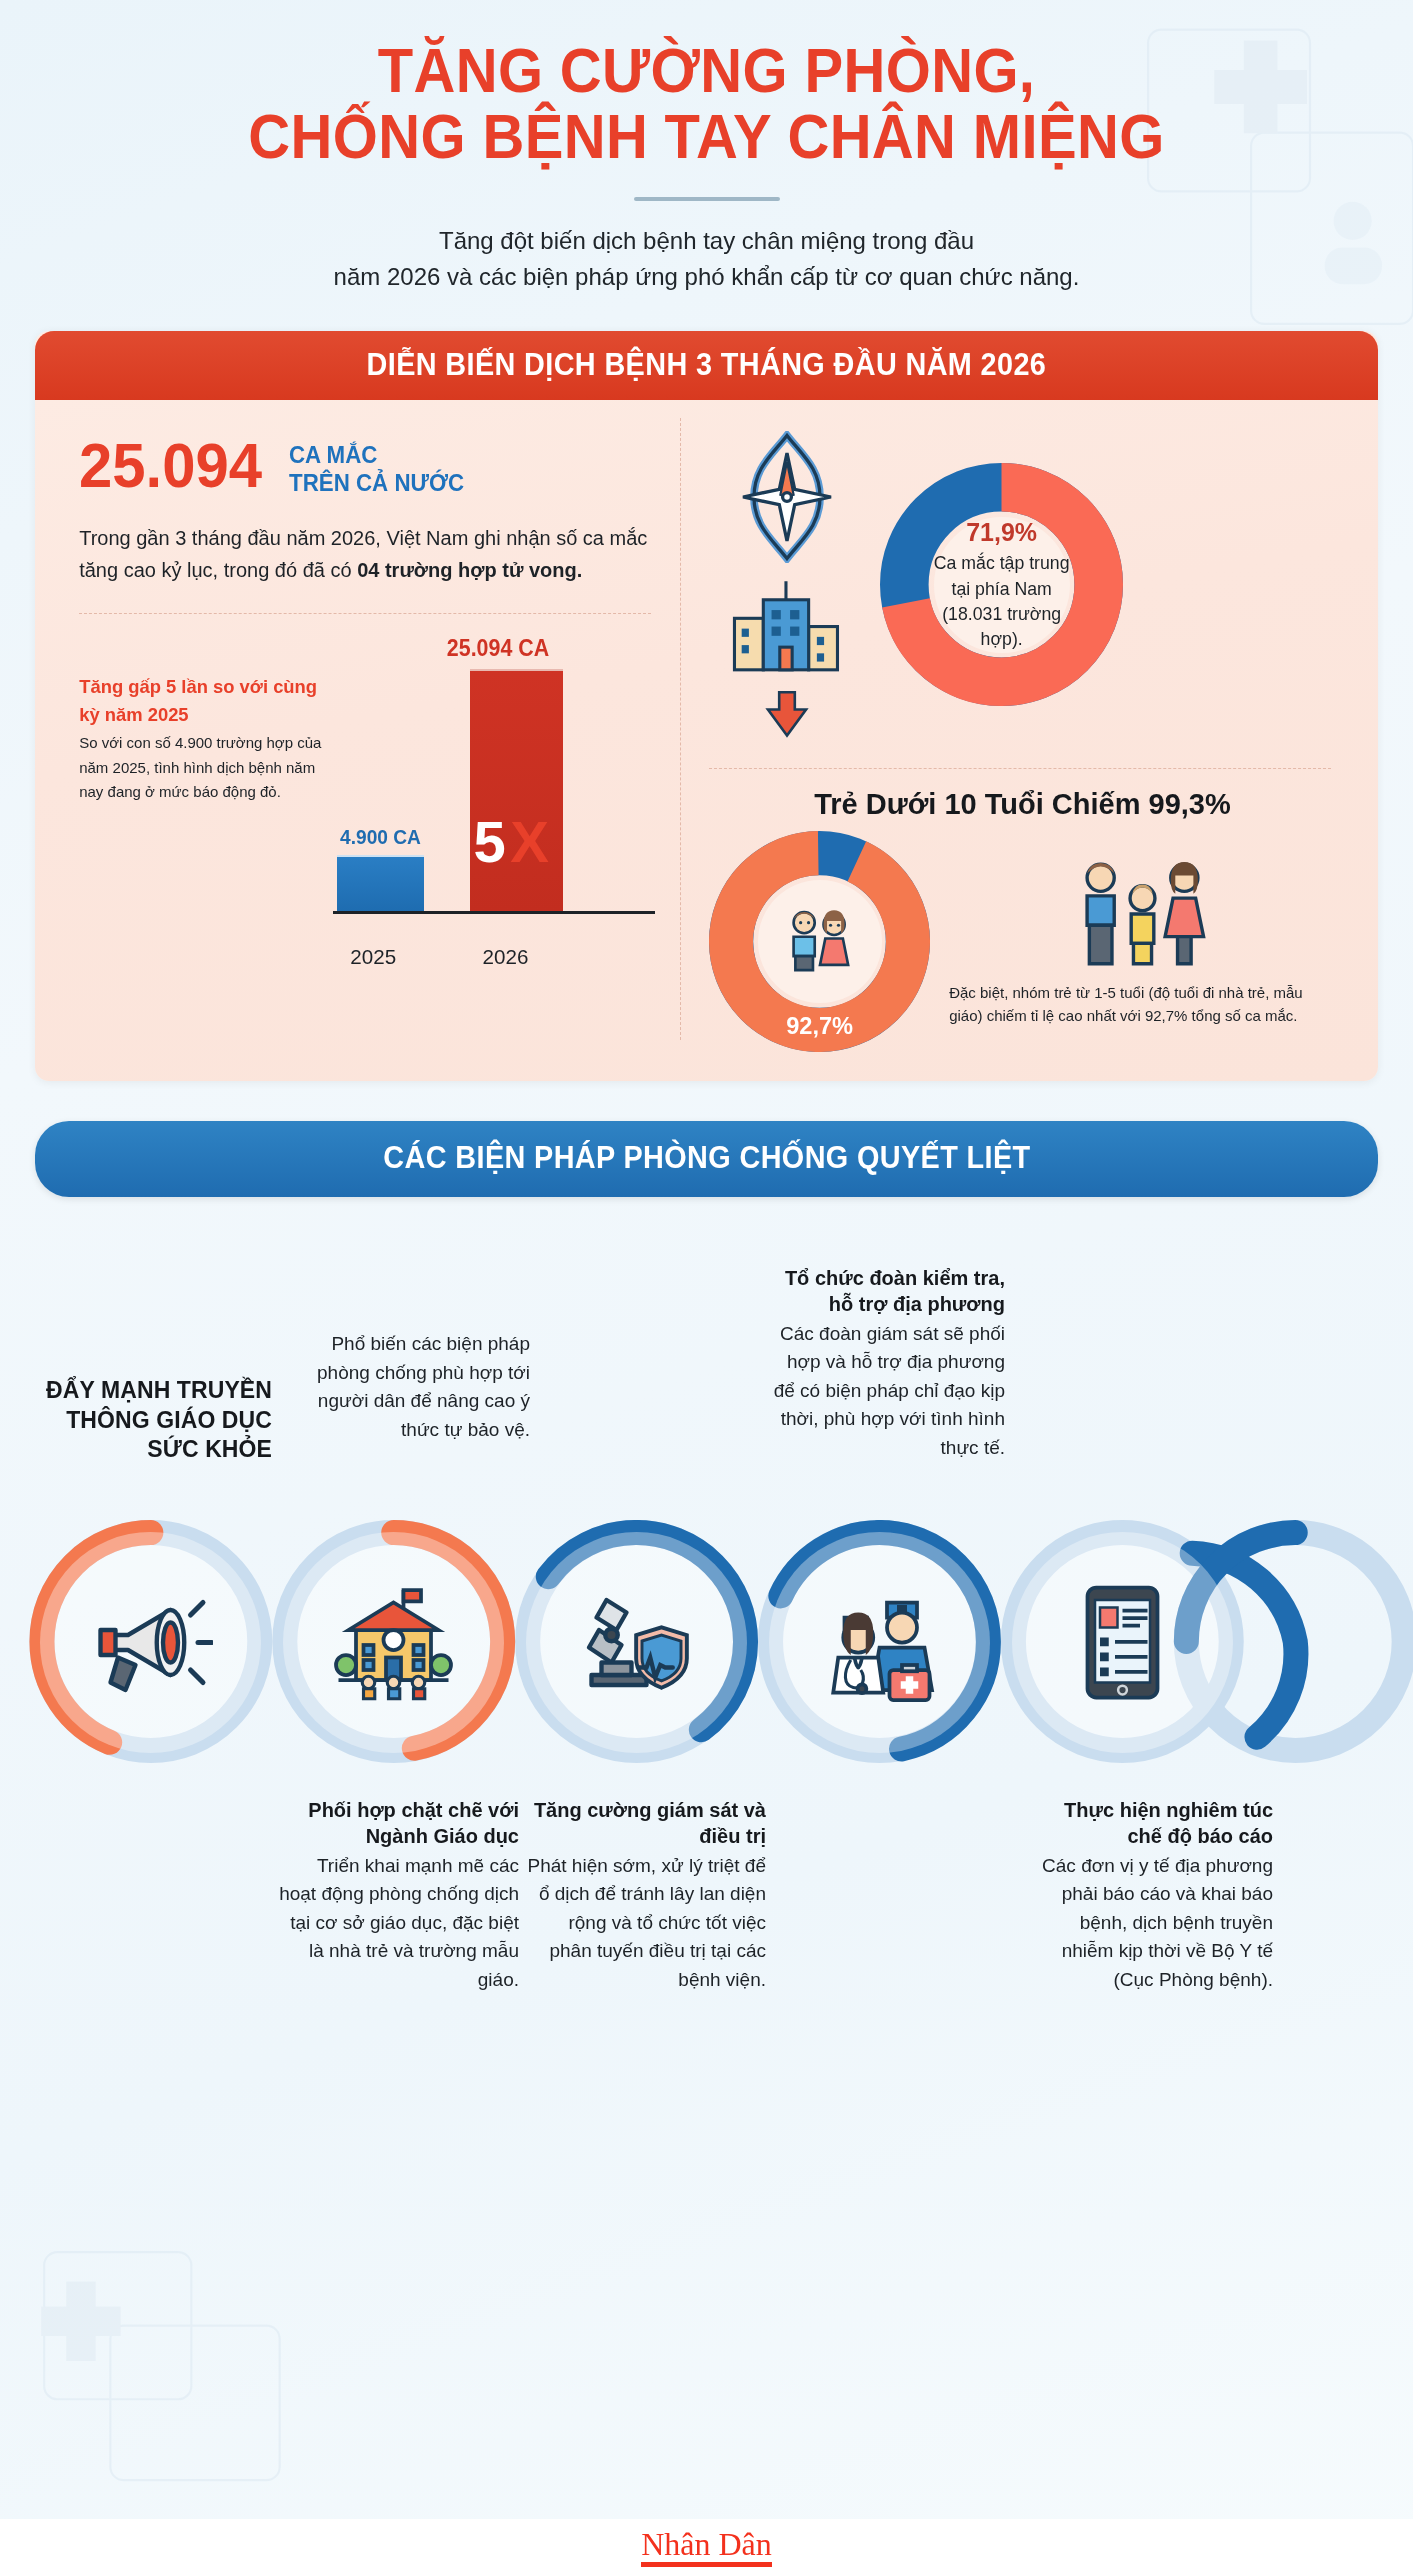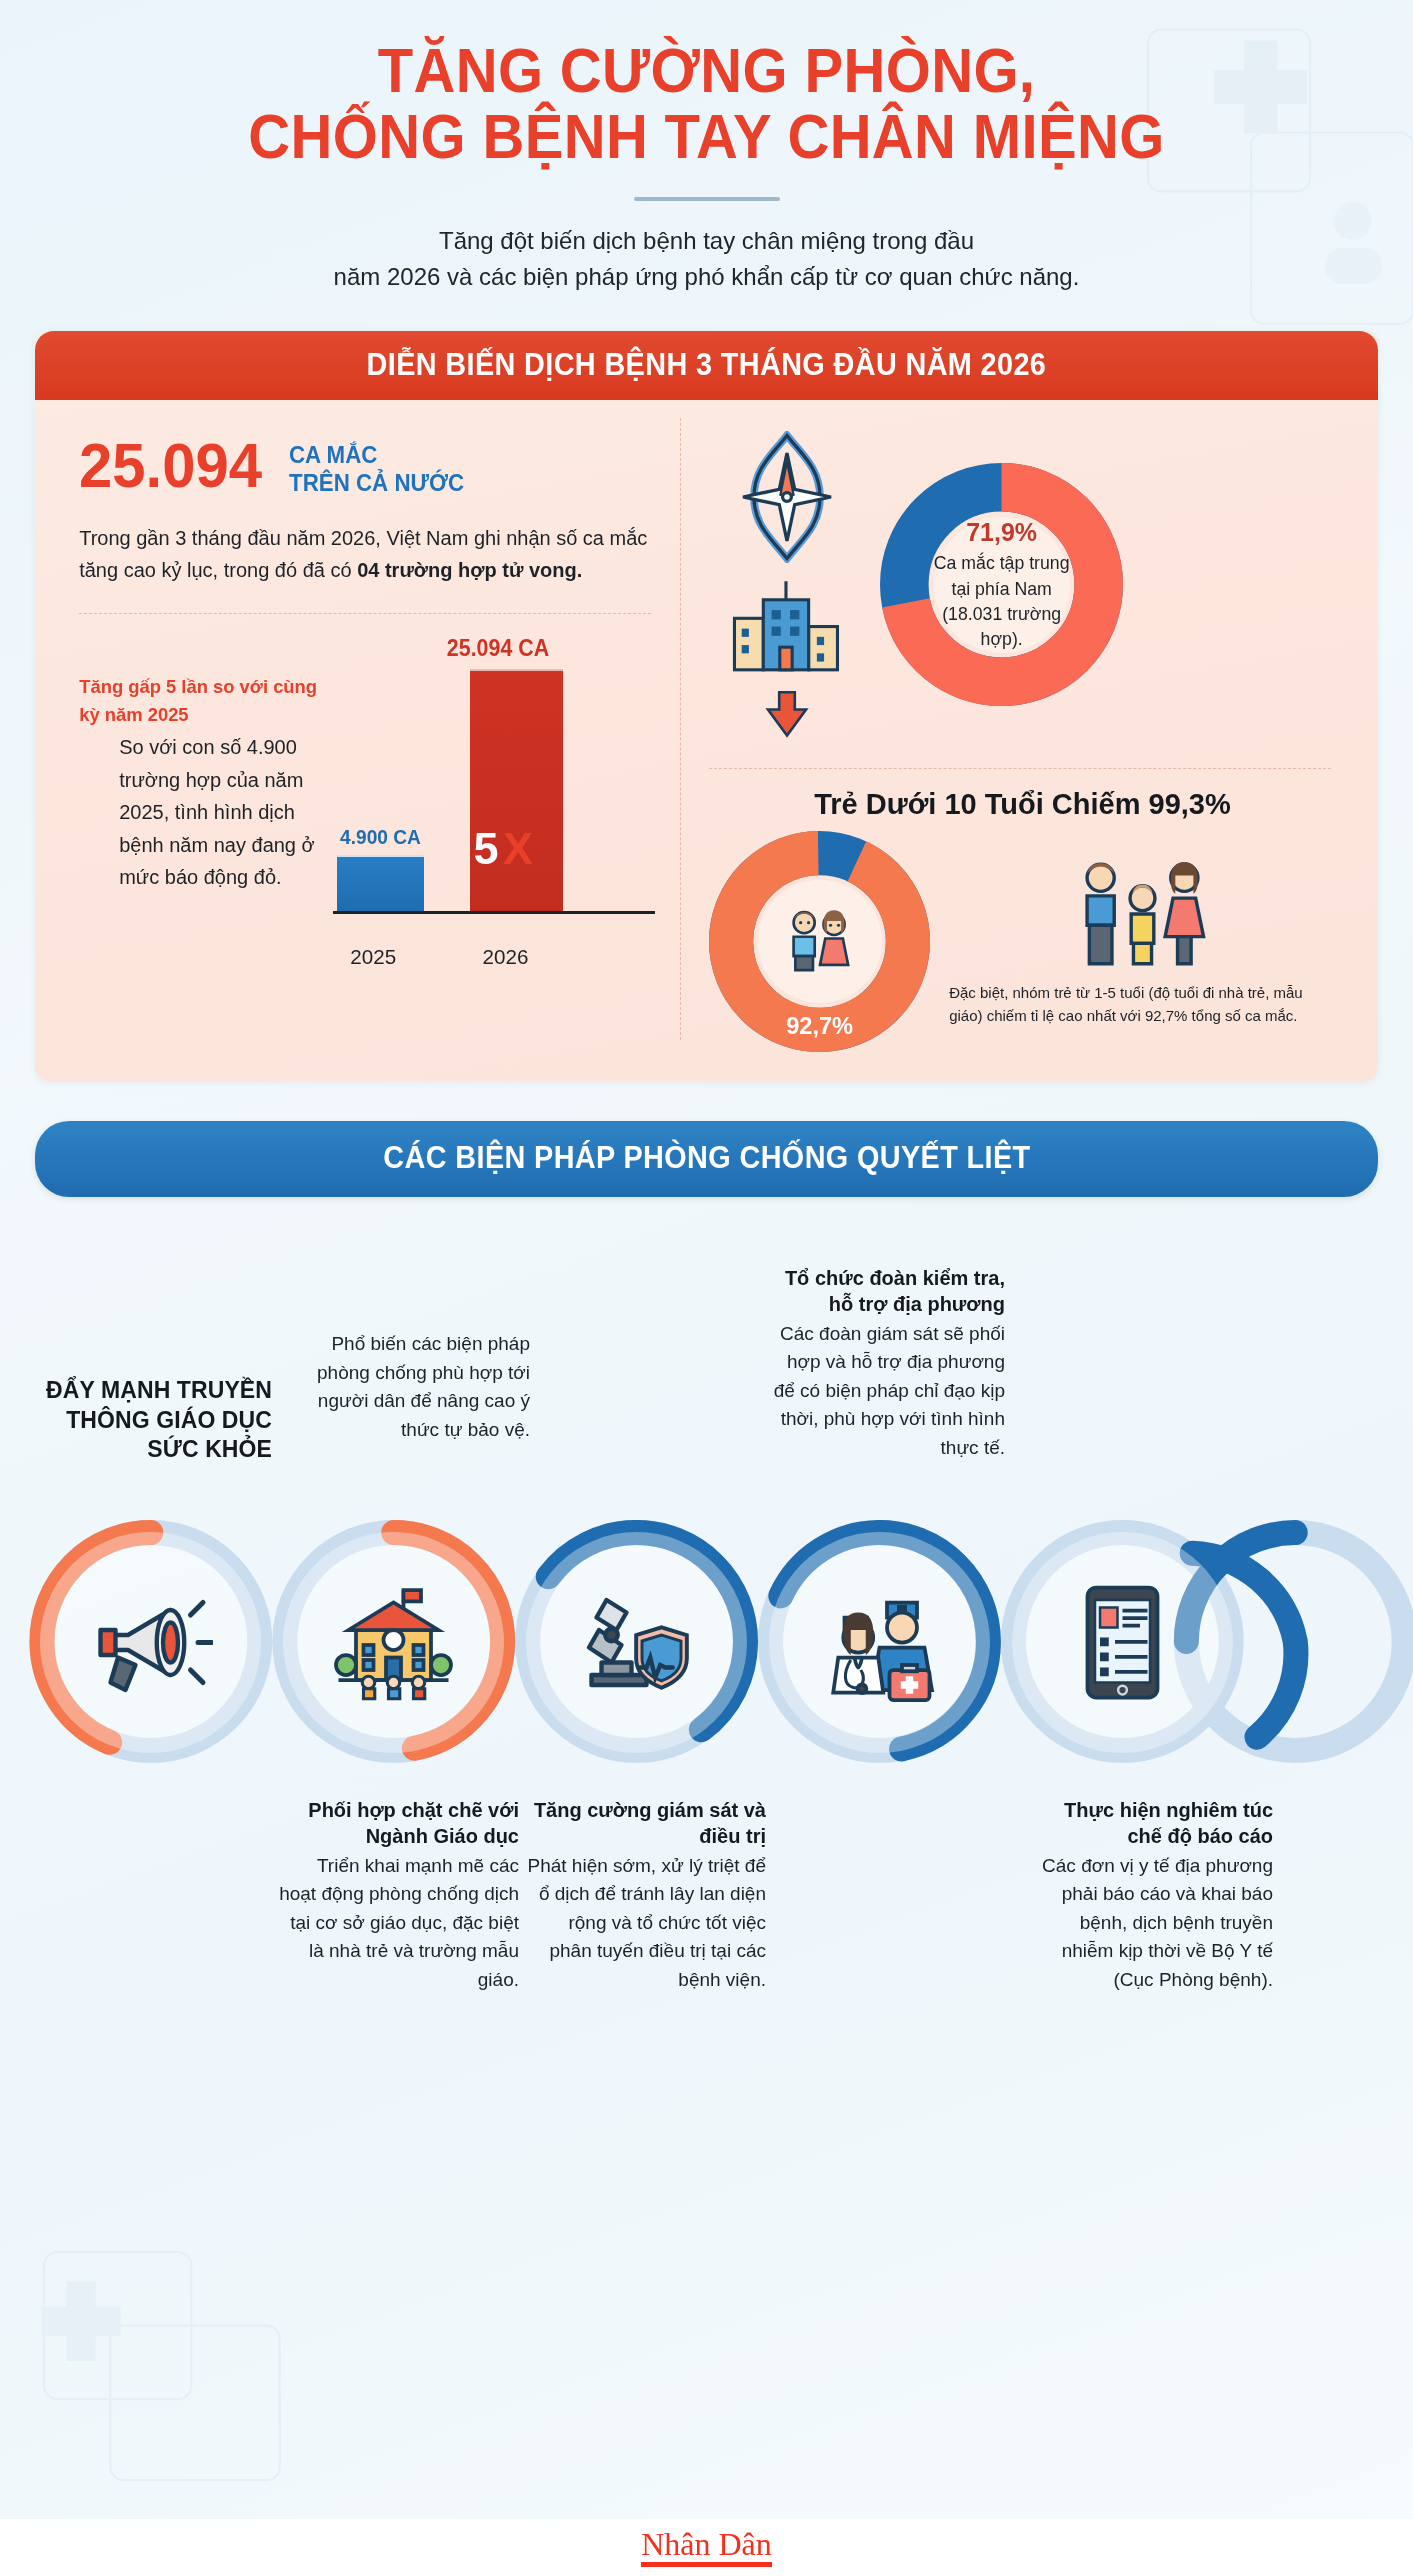--- a/index.html
+++ b/index.html
@@ -77,21 +77,21 @@
   }
   .para b { font-weight: 800; }
   .hdivider { border-top: 1.5px dashed #e4b9a9; margin: 26.5px 4.4px 0 0; }
 
   
   .chart-wrap { position:relative; margin-top: 13.2px; display:flex; }
   .chart-text { width: 44%; padding-right: 7.4px; padding-top: 46px;}
   .chart-text .hl {
     color:#e8402a; font-weight:800; font-size:18.4px; line-height:1.5; margin-bottom: 2.9px;
   }
-  .chart-text .bd { font-size: 20px; line-height:1.62; color:#1d2227;margin-left:40px; }
+  .chart-text .bd { font-size: 15px; line-height:1.62; color:#1d2227; }
   .chart-plot { width: 56%; position: relative; height: 316px; }
   .bar { position:absolute; bottom: 31px; }
   .bar-2025 {
     left: 4.4px; width: 87px; height: 57px;
     background: linear-gradient(180deg,#2a7ec4 0%, #1e6cb0 100%);
     border-top: 2.2px solid #cfe2f2;
   }
   .bar-2026 {
     left: 137px; width: 93px; height: 243px;
     background: linear-gradient(180deg,#cf3324 0%, #c22d1f 100%);
@@ -105,21 +105,21 @@
   .lbl-2025 { color:#1f6cb0; font-size: 20.6px; left: 4.4px;   bottom: 94px; }
   .axis { position:absolute; left:0; right:0; bottom:29px; height:2.9px; background:#1d2227; }
   .tick {
     position:absolute; bottom: -1.5px; font-size: 20.6px; color:#1d2227;
     transform: translateY(100%);
   }
   .tick-a { left: 17.7px; }
   .tick-b { left: 150px; }
   .mult {
     position:absolute; left: 141px; bottom: 68px;
-    font-size: 45px; font-weight: 800; letter-spacing: 4.4px;
+    font-size: 58px; font-weight: 800; letter-spacing: 4.4px;
   }
   .mult .five { color:#fff; }
   .mult .x    { color:#e8402a; }
 
   
   .donut-row { display:flex; align-items:center; gap: 16px; }
   .icon-col  { width: 155px; display:flex; flex-direction:column; align-items:center; gap:10.3px;}
   .donut { position:relative; }
   .donut-hole {
     position:absolute; inset: 22%; border-radius:50%;

